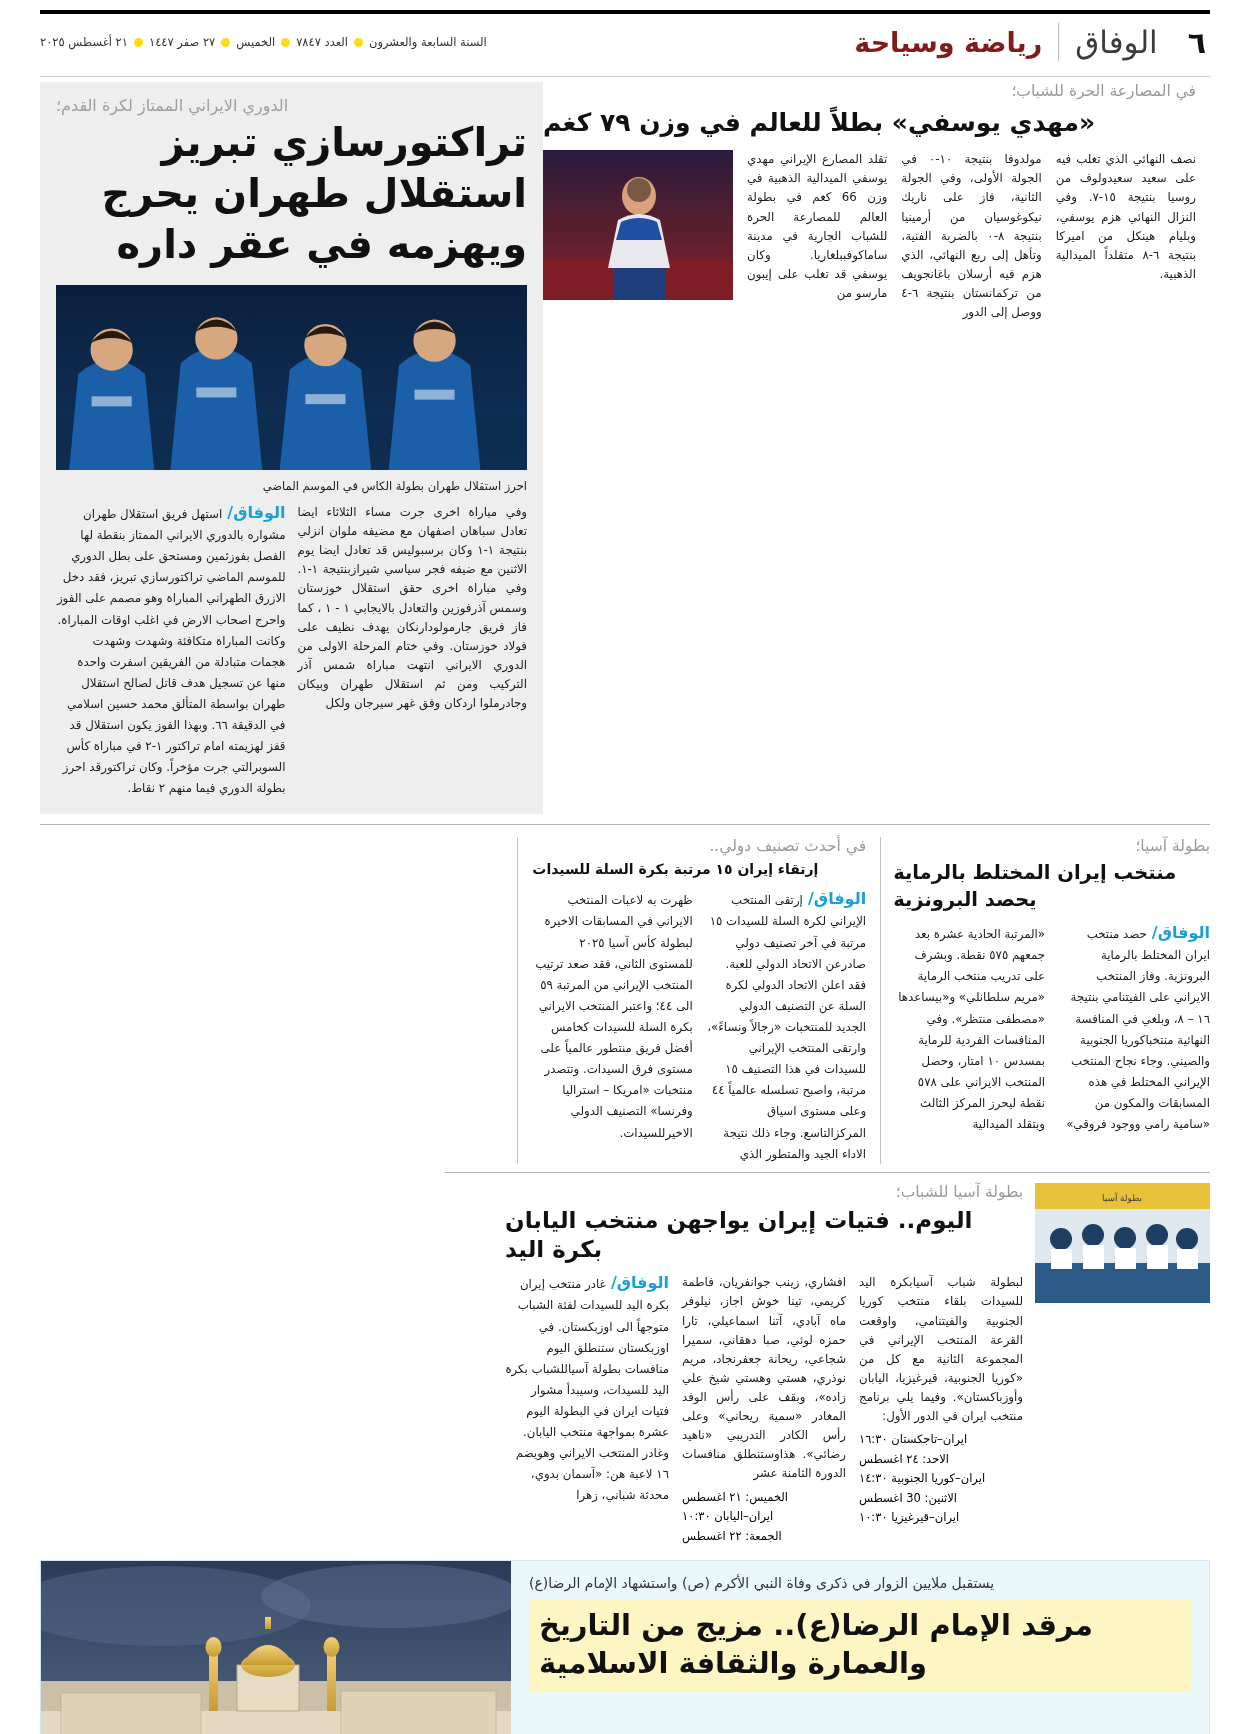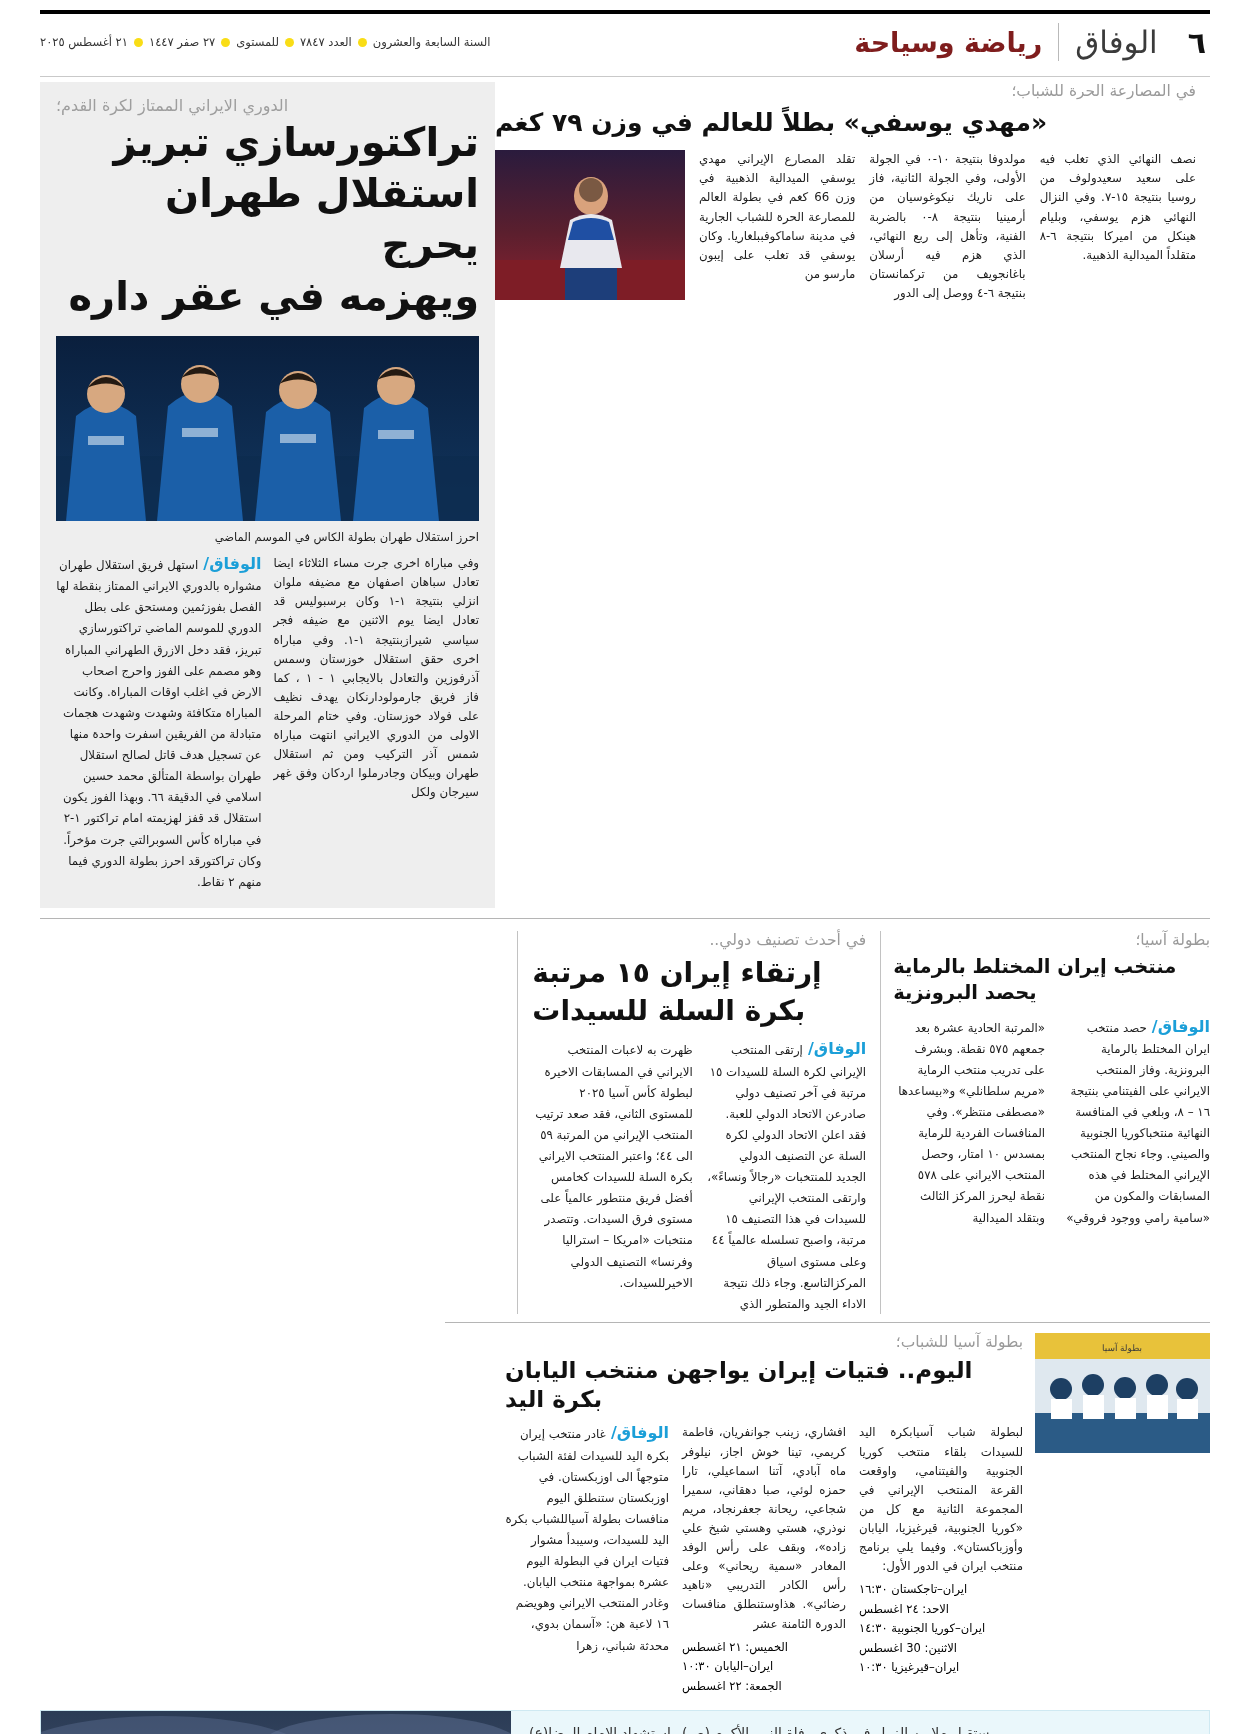--- a/index.html
+++ b/index.html
@@ -36,41 +36,41 @@
   
   .kicker { color:#9a9a9a; font-size:15.5px; font-weight:400; text-align:right; padding-bottom:5px; }
   .hl { font-weight:800; color:#111; line-height:1.25; }
   .body-txt { font-size:11.8px; line-height:1.62; color:#1c1c1c; text-align:justify; }
   .tag { color:#1b9fd8; font-weight:800; }
   .hr-thin { height:1px; background:#b5b5b5; }
 
   
   .top-wrap { display:flex; gap:0; margin-top:10px; }
   .top-right {
-    width: 455px; background:#eeeeee; padding:14px 16px 16px 16px;
+    width: 503px; background:#eeeeee; padding:14px 16px 16px 16px;
   }
   .lead-kicker { color:#9e9e9e; font-size:16px; text-align:left; margin-bottom:2px;}
   .lead-hl { font-size:40px; font-weight:800; line-height:1.28; color:#111; text-align:right; }
   .lead-photo { width:100%; height:185px; margin-top:14px; position:relative; overflow:hidden; background:#0d2a52; }
   .lead-cap { font-size:11.5px; line-height:1.6; margin-top:7px; color:#1c1c1c; text-align:justify;}
 
   .top-left { flex:1; padding-left:0; padding-right:14px; }
   .wrestle-head { padding-right:0; }
   .wrestle-hl { font-size:25px; font-weight:800; text-align:left; color:#111; margin-top:2px;}
   .wrestle-cols { display:flex; gap:14px; margin-top:12px; }
   .wrestle-photo { width:190px; height:150px; background:#12243f; position:relative; overflow:hidden; flex:none;}
   .col { flex:1; }
 
   
   .row2 { display:flex; margin-top:12px; }
   .r2-left { width:330px; padding-left:12px; }
   .r2-mid  { width:365px; padding:0 14px; border-right:1px solid #c2c2c2; border-left:1px solid #c2c2c2;margin-left:24px;}
   .r2-spacer { width:455px; }
   .r2hl { font-size:19.5px; font-weight:800; text-align:left; line-height:1.35; color:#111;}
-  .r2hl2 { font-size:28px; }
+  .r2hl2 { font-size:14px; }
   .twocol { column-count:2; column-gap:13px; margin-top:10px; }
 
   
   .row3 { display:flex; margin-top:10px; }
   .r3-left { width:720px; padding-left:12px; }
   .r3-photo { width:175px; height:120px; background:#c8d4e0; flex:none; margin-left:12px; position:relative; overflow:hidden;}
   .hand-hl { font-size:23px; font-weight:800; text-align:left; color:#111; }
   .sched { font-size:11.5px; line-height:1.7; }
 
   
@@ -97,21 +97,21 @@
         <span class="page-num">٦</span>
         <span class="brand">الوفاق</span>
         <span class="vdiv"></span>
         <span class="section-name">رياضة وسياحة</span>
       </div>
       <div class="mast-left">
         <span>السنة السابعة والعشرون</span>
         <span class="dot"></span>
         <span>العدد ٧٨٤٧</span>
         <span class="dot"></span>
-        <span>للمستوى</span>
+        <span>الخميس</span>
         <span class="dot"></span>
         <span>٢٧ صفر ١٤٤٧</span>
         <span class="dot"></span>
         <span>٢١ أغسطس ٢٠٢٥</span>
       </div>
     </div>
     <div class="mast-rule-bottom"></div>
   </div>
 
   <div class="top-wrap">

